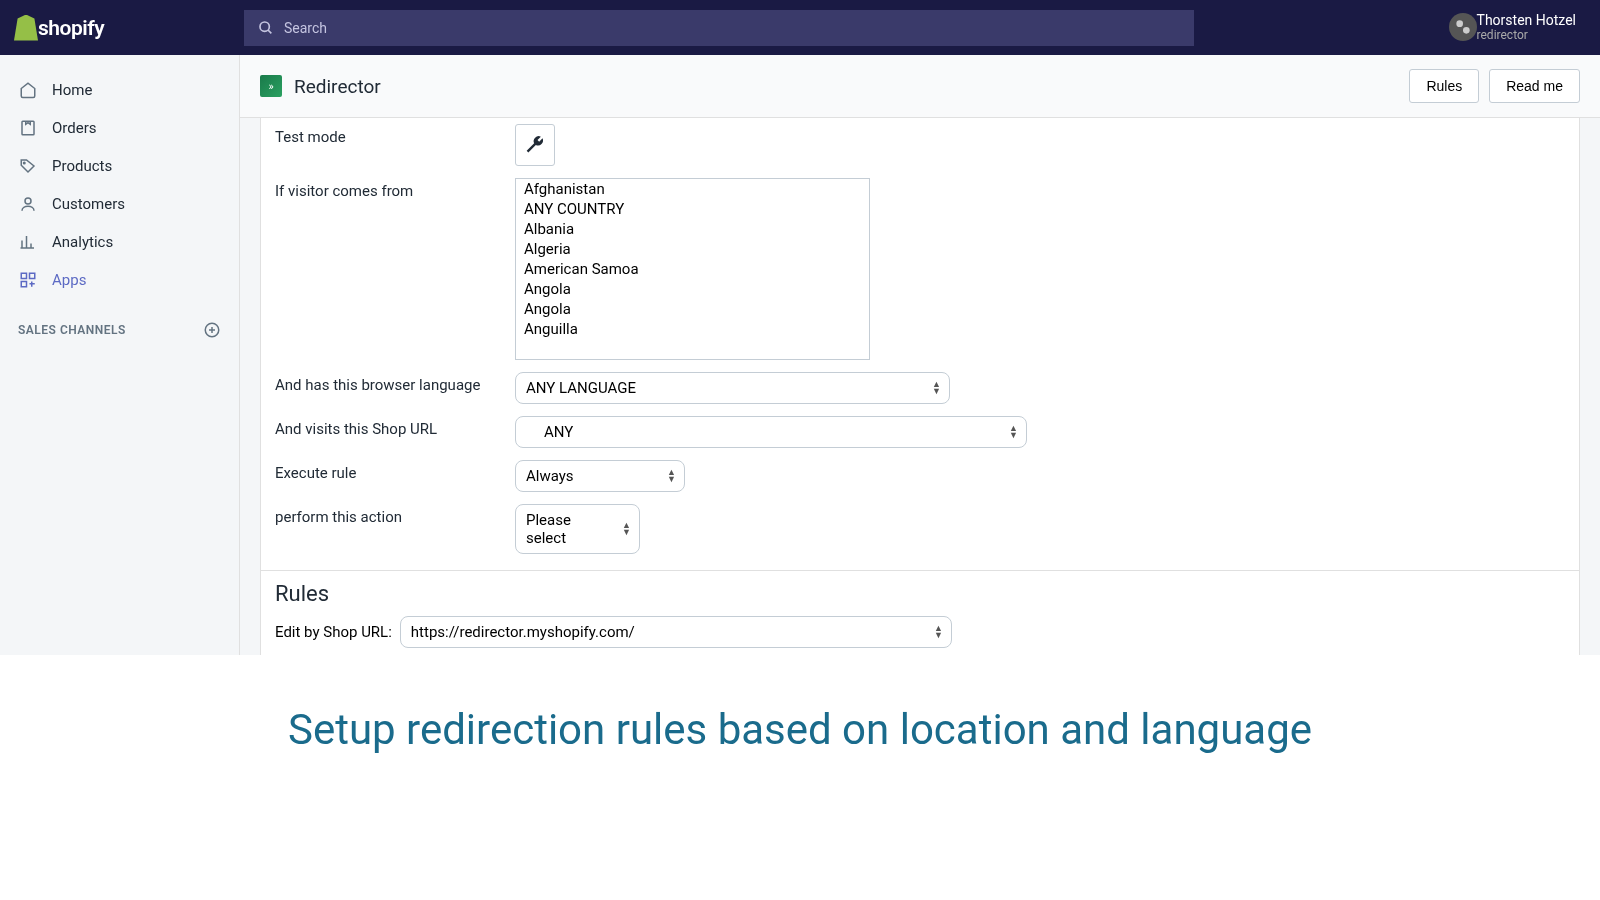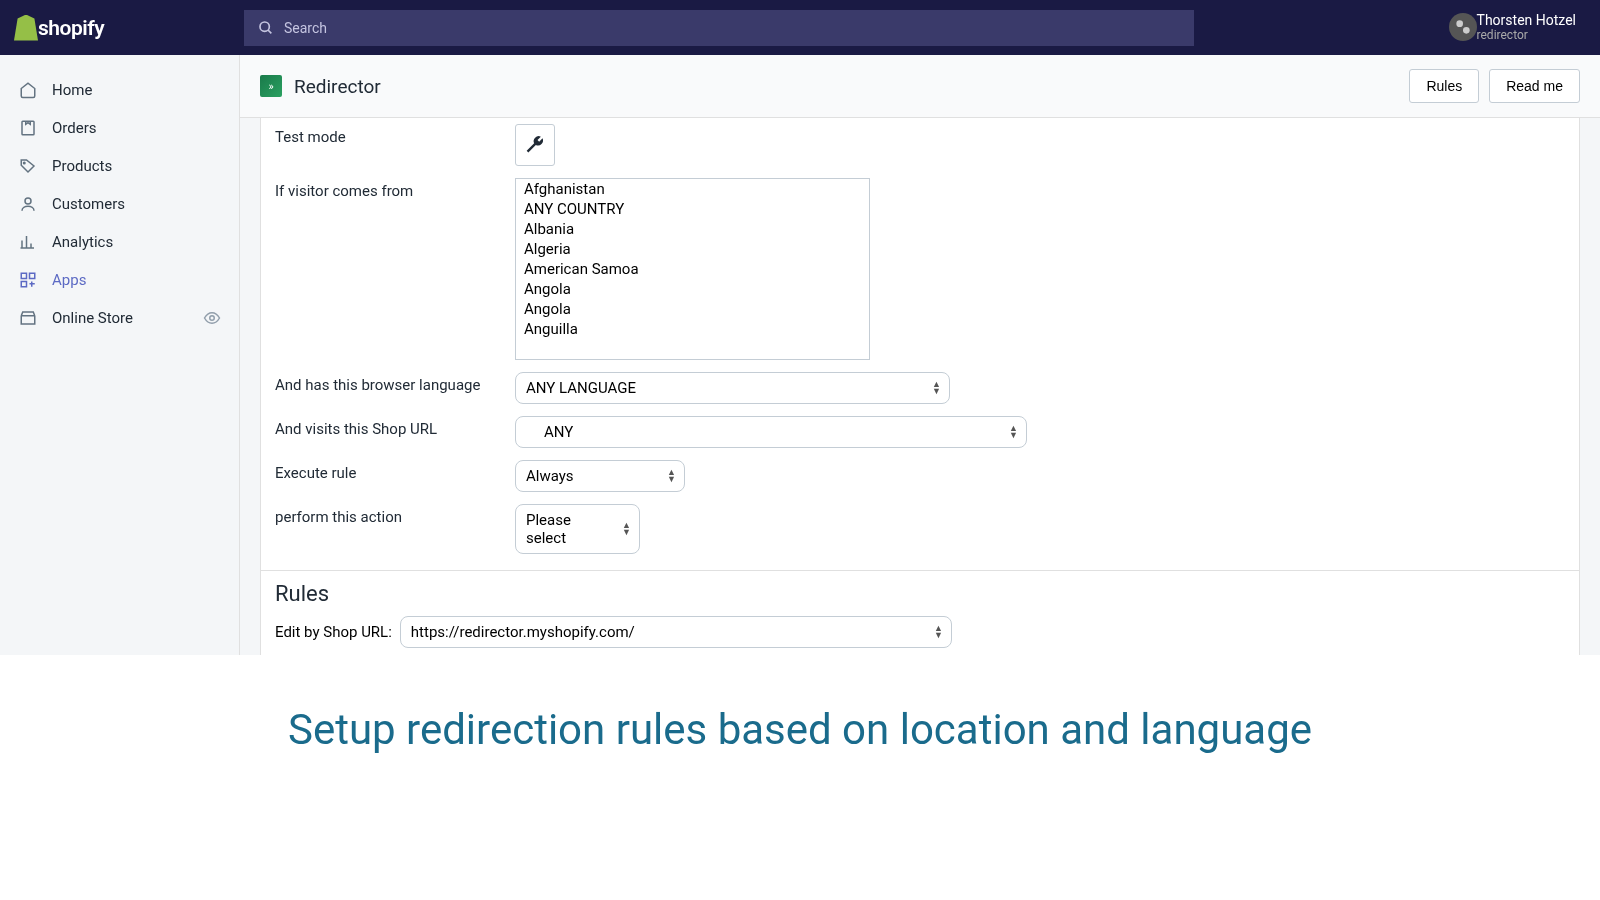--- a/index.html
+++ b/index.html
@@ -139,31 +139,27 @@
             <rect x="3" y="3" width="7" height="7"></rect>
             <rect x="14" y="3" width="7" height="7"></rect>
             <rect x="3" y="14" width="7" height="7"></rect>
             <line x1="17" y1="14" x2="17" y2="21"></line>
             <line x1="14" y1="17" x2="21" y2="17"></line>
           </svg>
         </span>
       <span>Apps</span>
     </div>
 
-    <div class="navitem">
-      <span class="icon">
-          <svg width="18" height="18" viewBox="0 0 24 24" fill="none" stroke="currentColor" stroke-width="2">
-            <path d="M3 9l2-5h14l2 5M3 9v11h18V9M3 9h18"></path>
-          </svg>
-        </span>
-      <span>Online Store</span>
-      <span class="eye">
-          <svg width="18" height="18" viewBox="0 0 24 24" fill="none" stroke="currentColor" stroke-width="2">
-            <path d="M2 12s4-7 10-7 10 7 10 7-4 7-10 7-10-7-10-7z"></path>
-            <circle cx="12" cy="12" r="3"></circle>
+    <div class="section-header">
+      <span>SALES CHANNELS</span>
+      <span class="add">
+          <svg width="18" height="18" viewBox="0 0 24 24" fill="none" stroke="currentColor" stroke-width="2">
+            <circle cx="12" cy="12" r="9"></circle>
+            <line x1="12" y1="8" x2="12" y2="16"></line>
+            <line x1="8" y1="12" x2="16" y2="12"></line>
           </svg>
         </span>
     </div>
   </div>
 
   <div class="main">
     <div class="pagehead">
       <div class="appicon">»</div>
       <div class="pagetitle">Redirector</div>
       <div class="headbtns">

